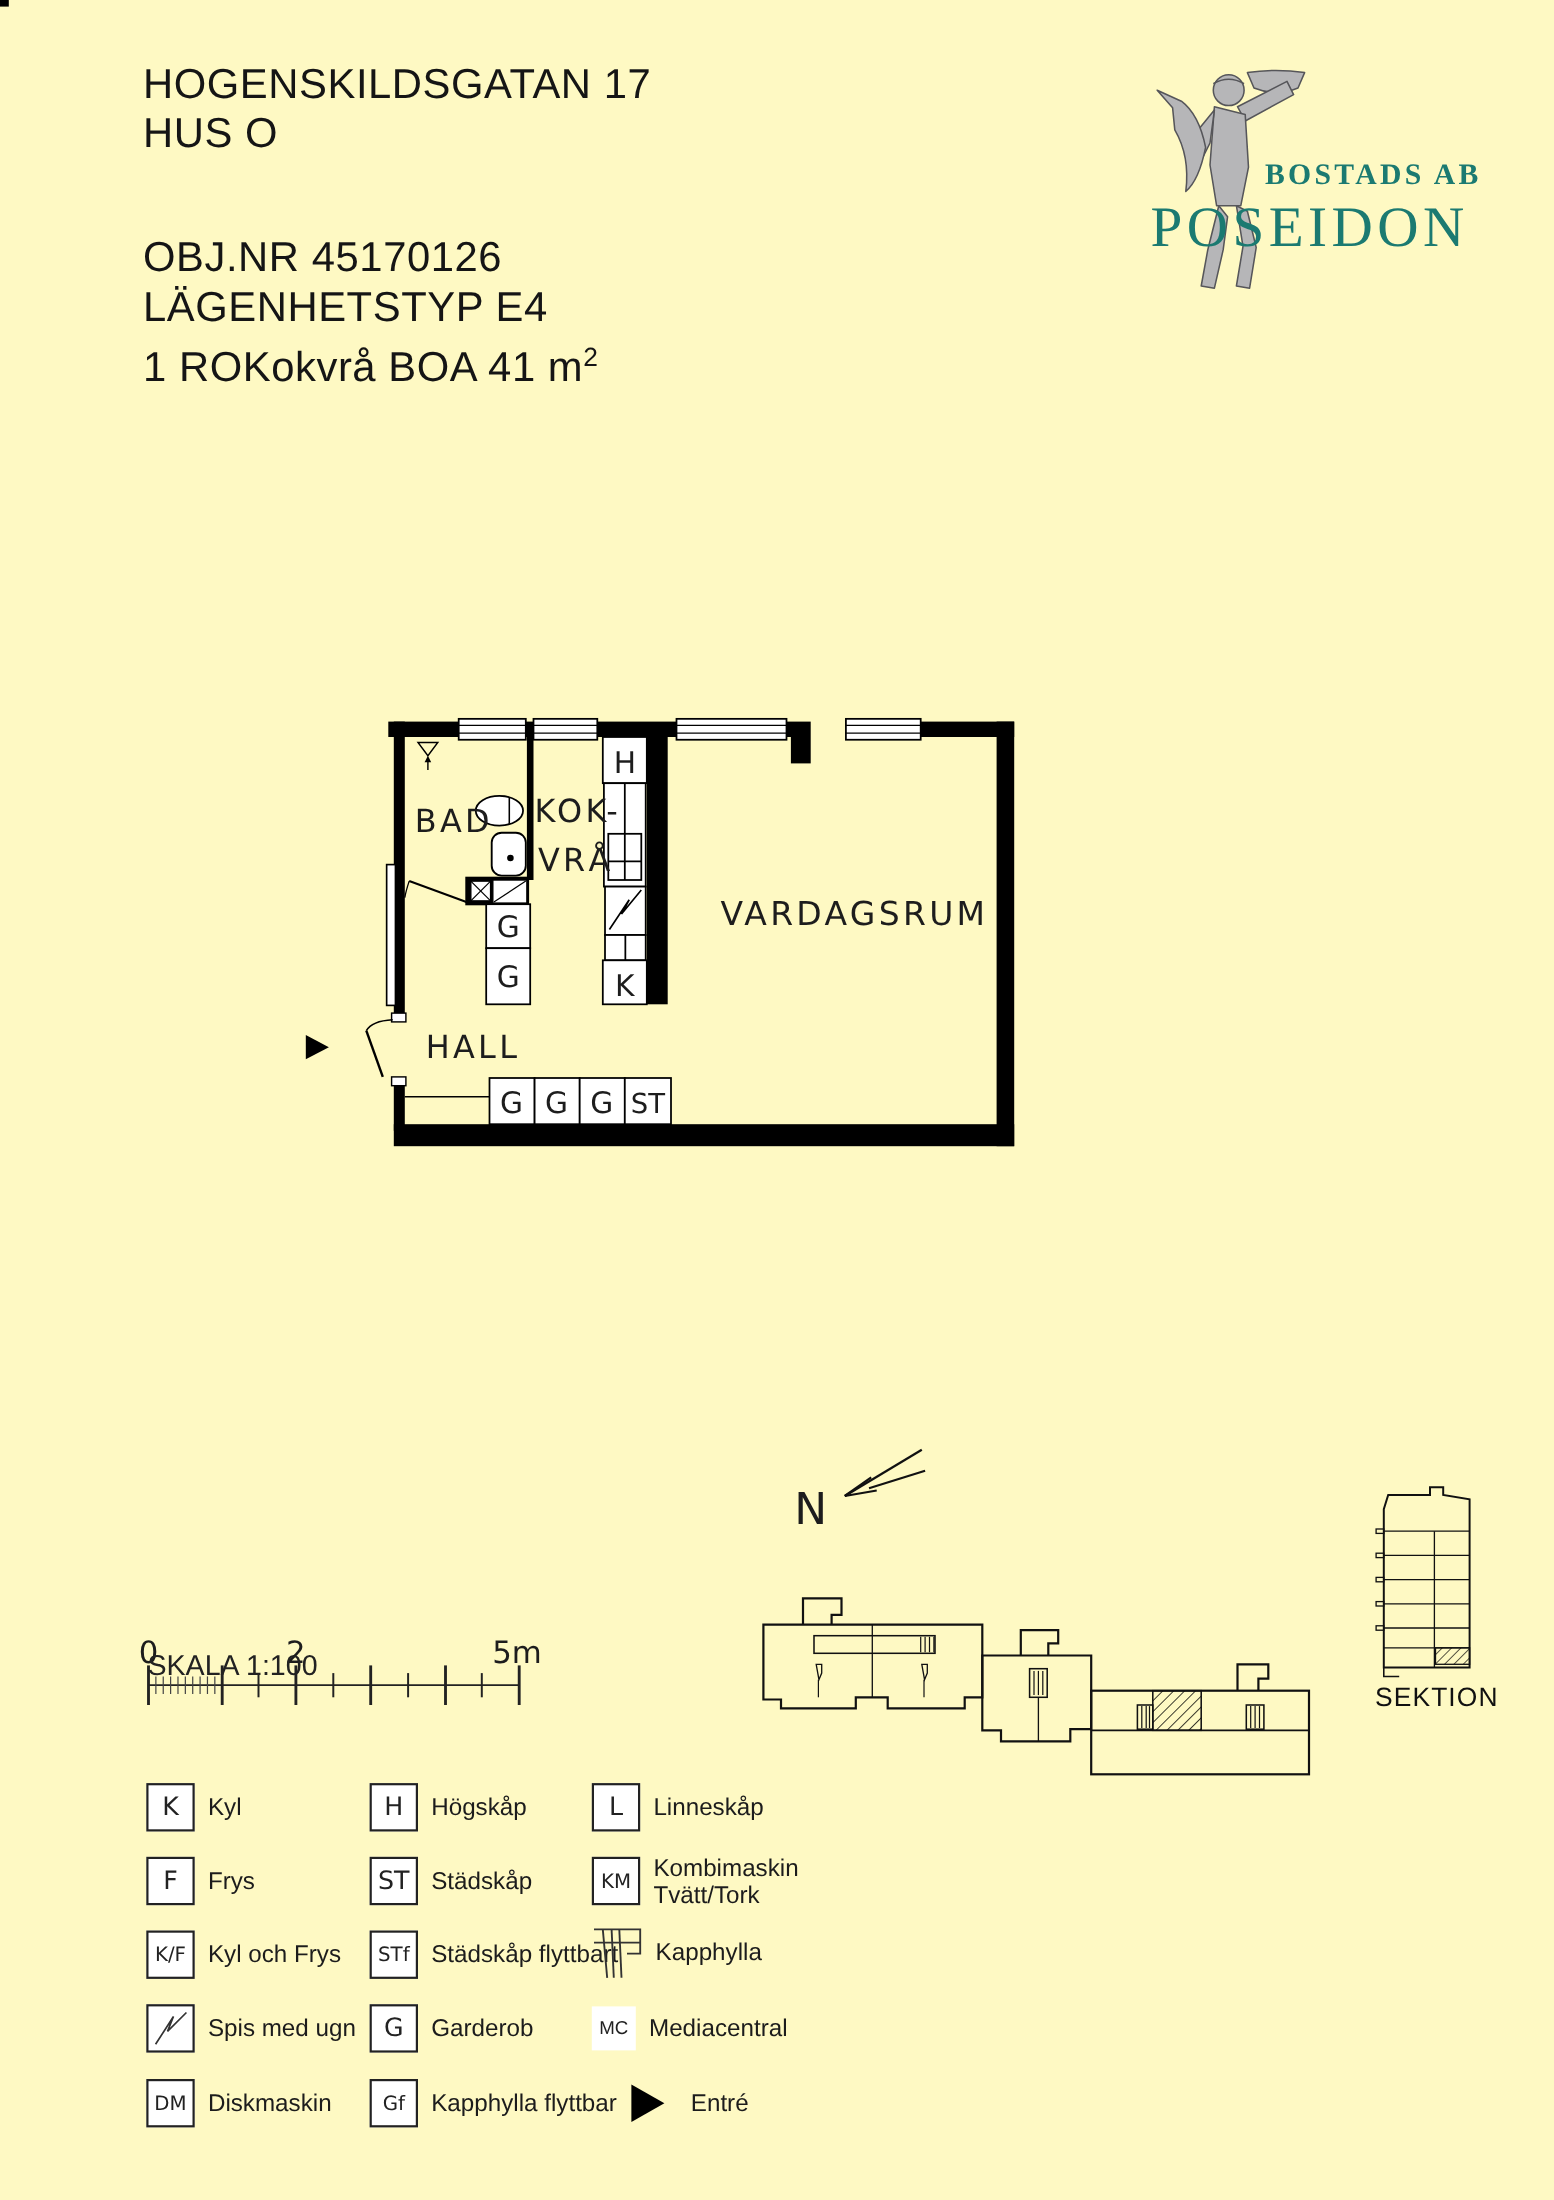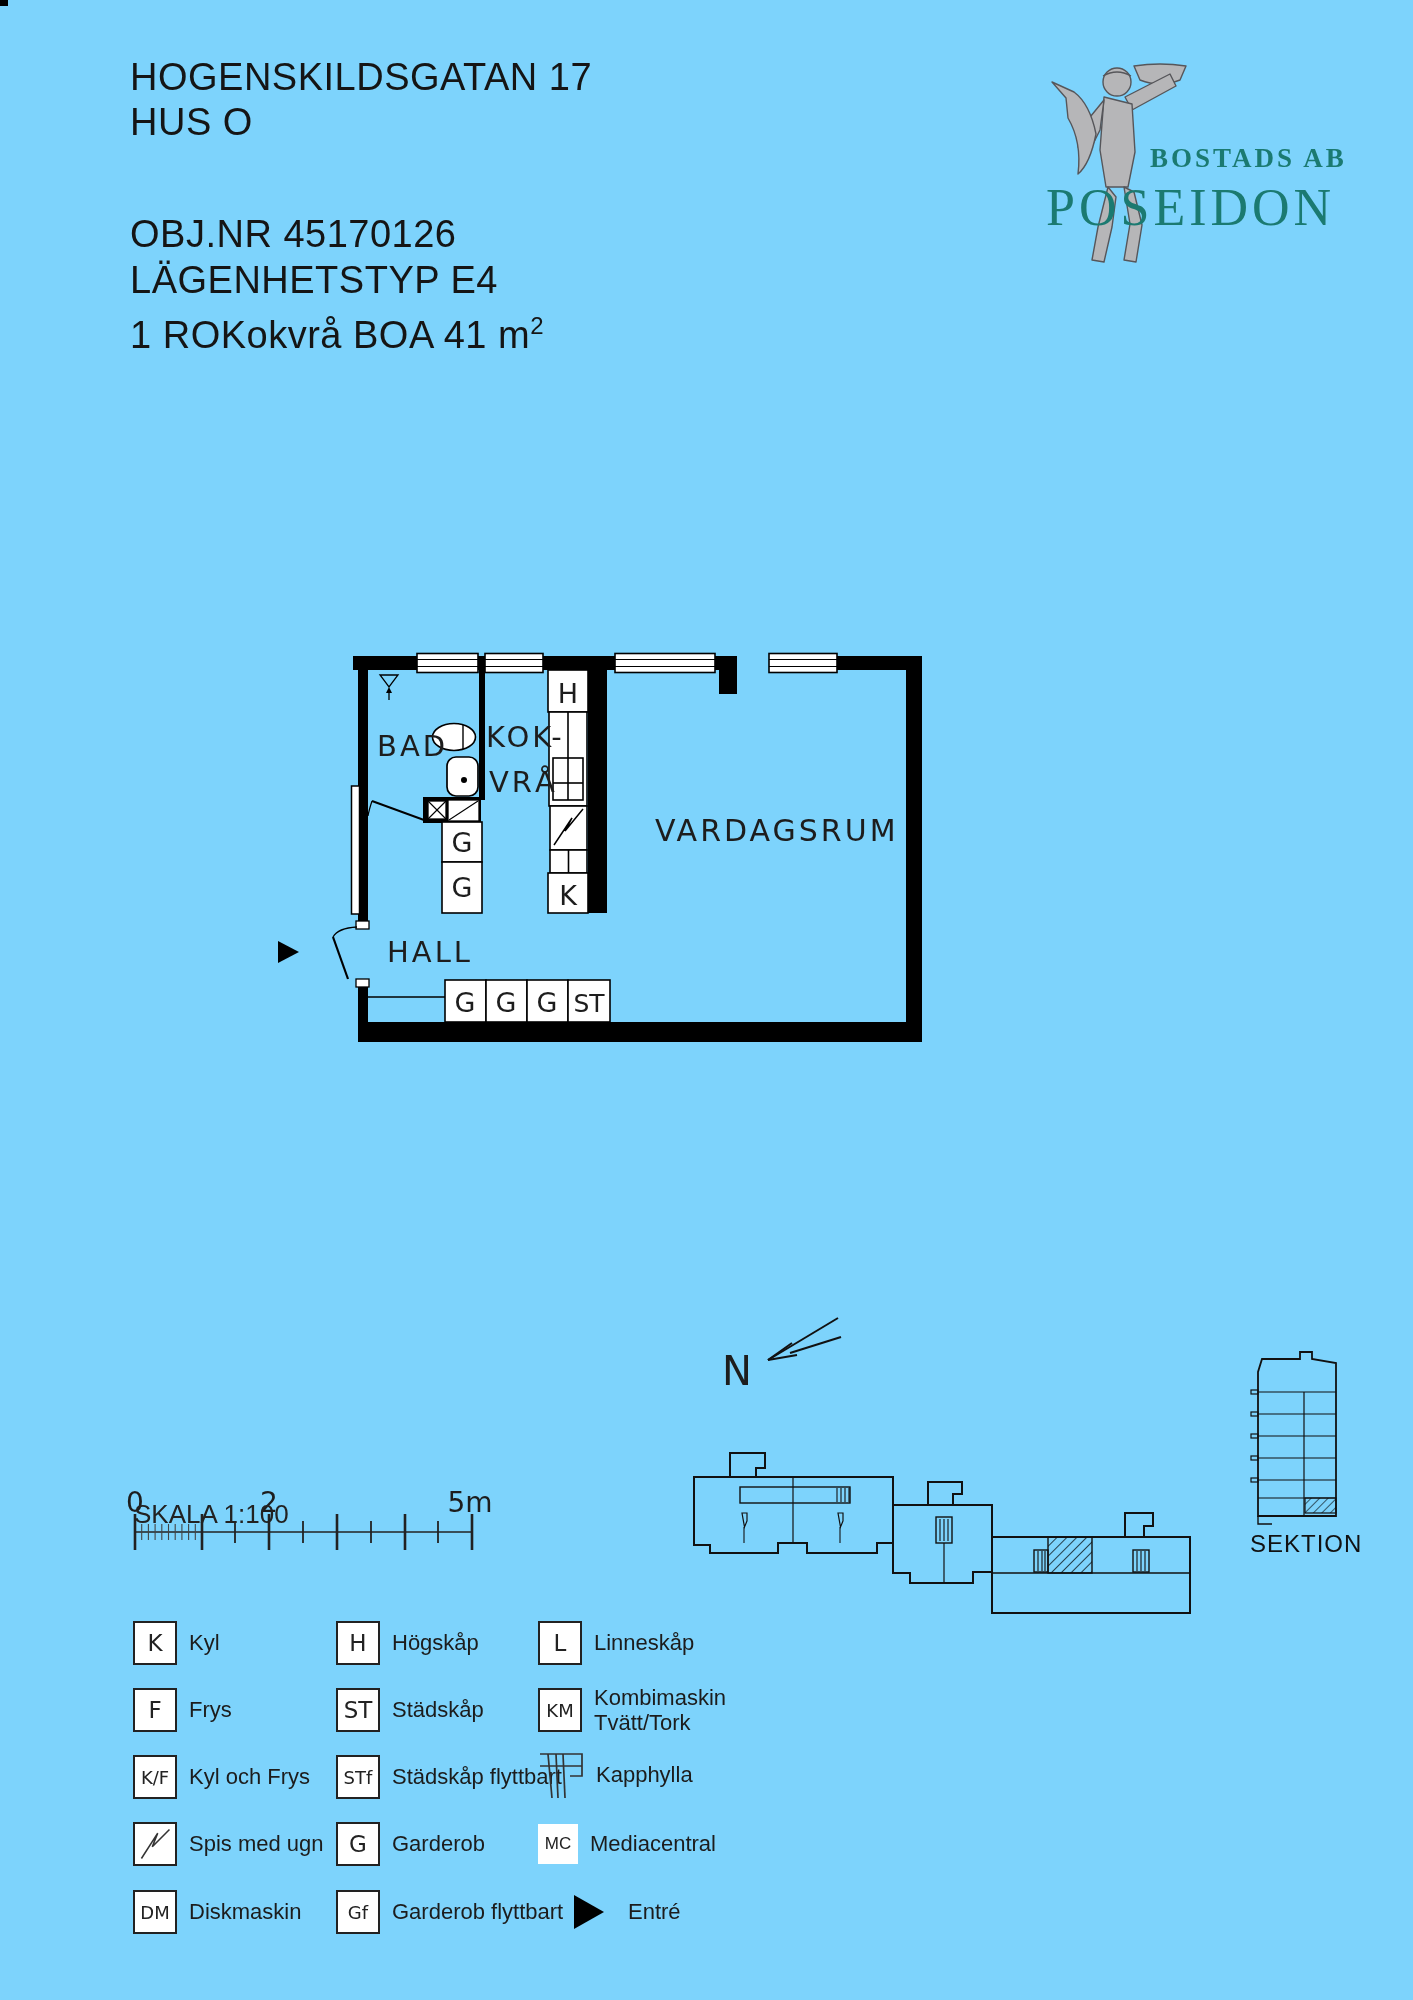--- a/index.html
+++ b/index.html
@@ -1,16 +1,16 @@
 <!DOCTYPE html>
 <html><head>
 <meta charset="utf-8">
 <style>
   html,body{margin:0;padding:0;background:#e8e8e8;}
-  #page{position:relative;width:1413px;height:2000px;background:#7dd3fc;overflow:hidden;
+  #page{position:relative;width:1413px;height:2000px;background:#fef9c3;overflow:hidden;
         font-family:"Liberation Sans",sans-serif;color:#111;}
   .abs{position:absolute;}
   .hdr{font-size:38px;line-height:45px;letter-spacing:.5px;color:#151515;white-space:nowrap;}
   sup{font-size:24px;}
   
   .logo-line1{font-family:"Liberation Serif",serif;font-weight:bold;letter-spacing:3px;}
   .logo-line2{font-family:"Liberation Serif",serif;letter-spacing:4px;}
   
   .skala{font-size:26px;color:#222;}
   
@@ -371,20 +371,20 @@
     <div class="lg-box bare">MC</div>
     <div class="lg-label">Mediacentral</div>
   </div>
 
   <div class="lg-item" style="left:133px;top:1890px;">
     <div class="lg-box small">DM</div>
     <div class="lg-label">Diskmaskin</div>
   </div>
   <div class="lg-item" style="left:336px;top:1890px;">
     <div class="lg-box small">Gf</div>
-    <div class="lg-label">Garderob flyttbart</div>
+    <div class="lg-label">Kapphylla flyttbar</div>
   </div>
   <div class="lg-item" style="left:540px;top:1890px;margin-left:34px;">
     <div class="tri-right"></div>
     <div class="lg-label" style="margin-left:12px;">Entré</div>
   </div>
 
 </div>
 
 </body></html>

